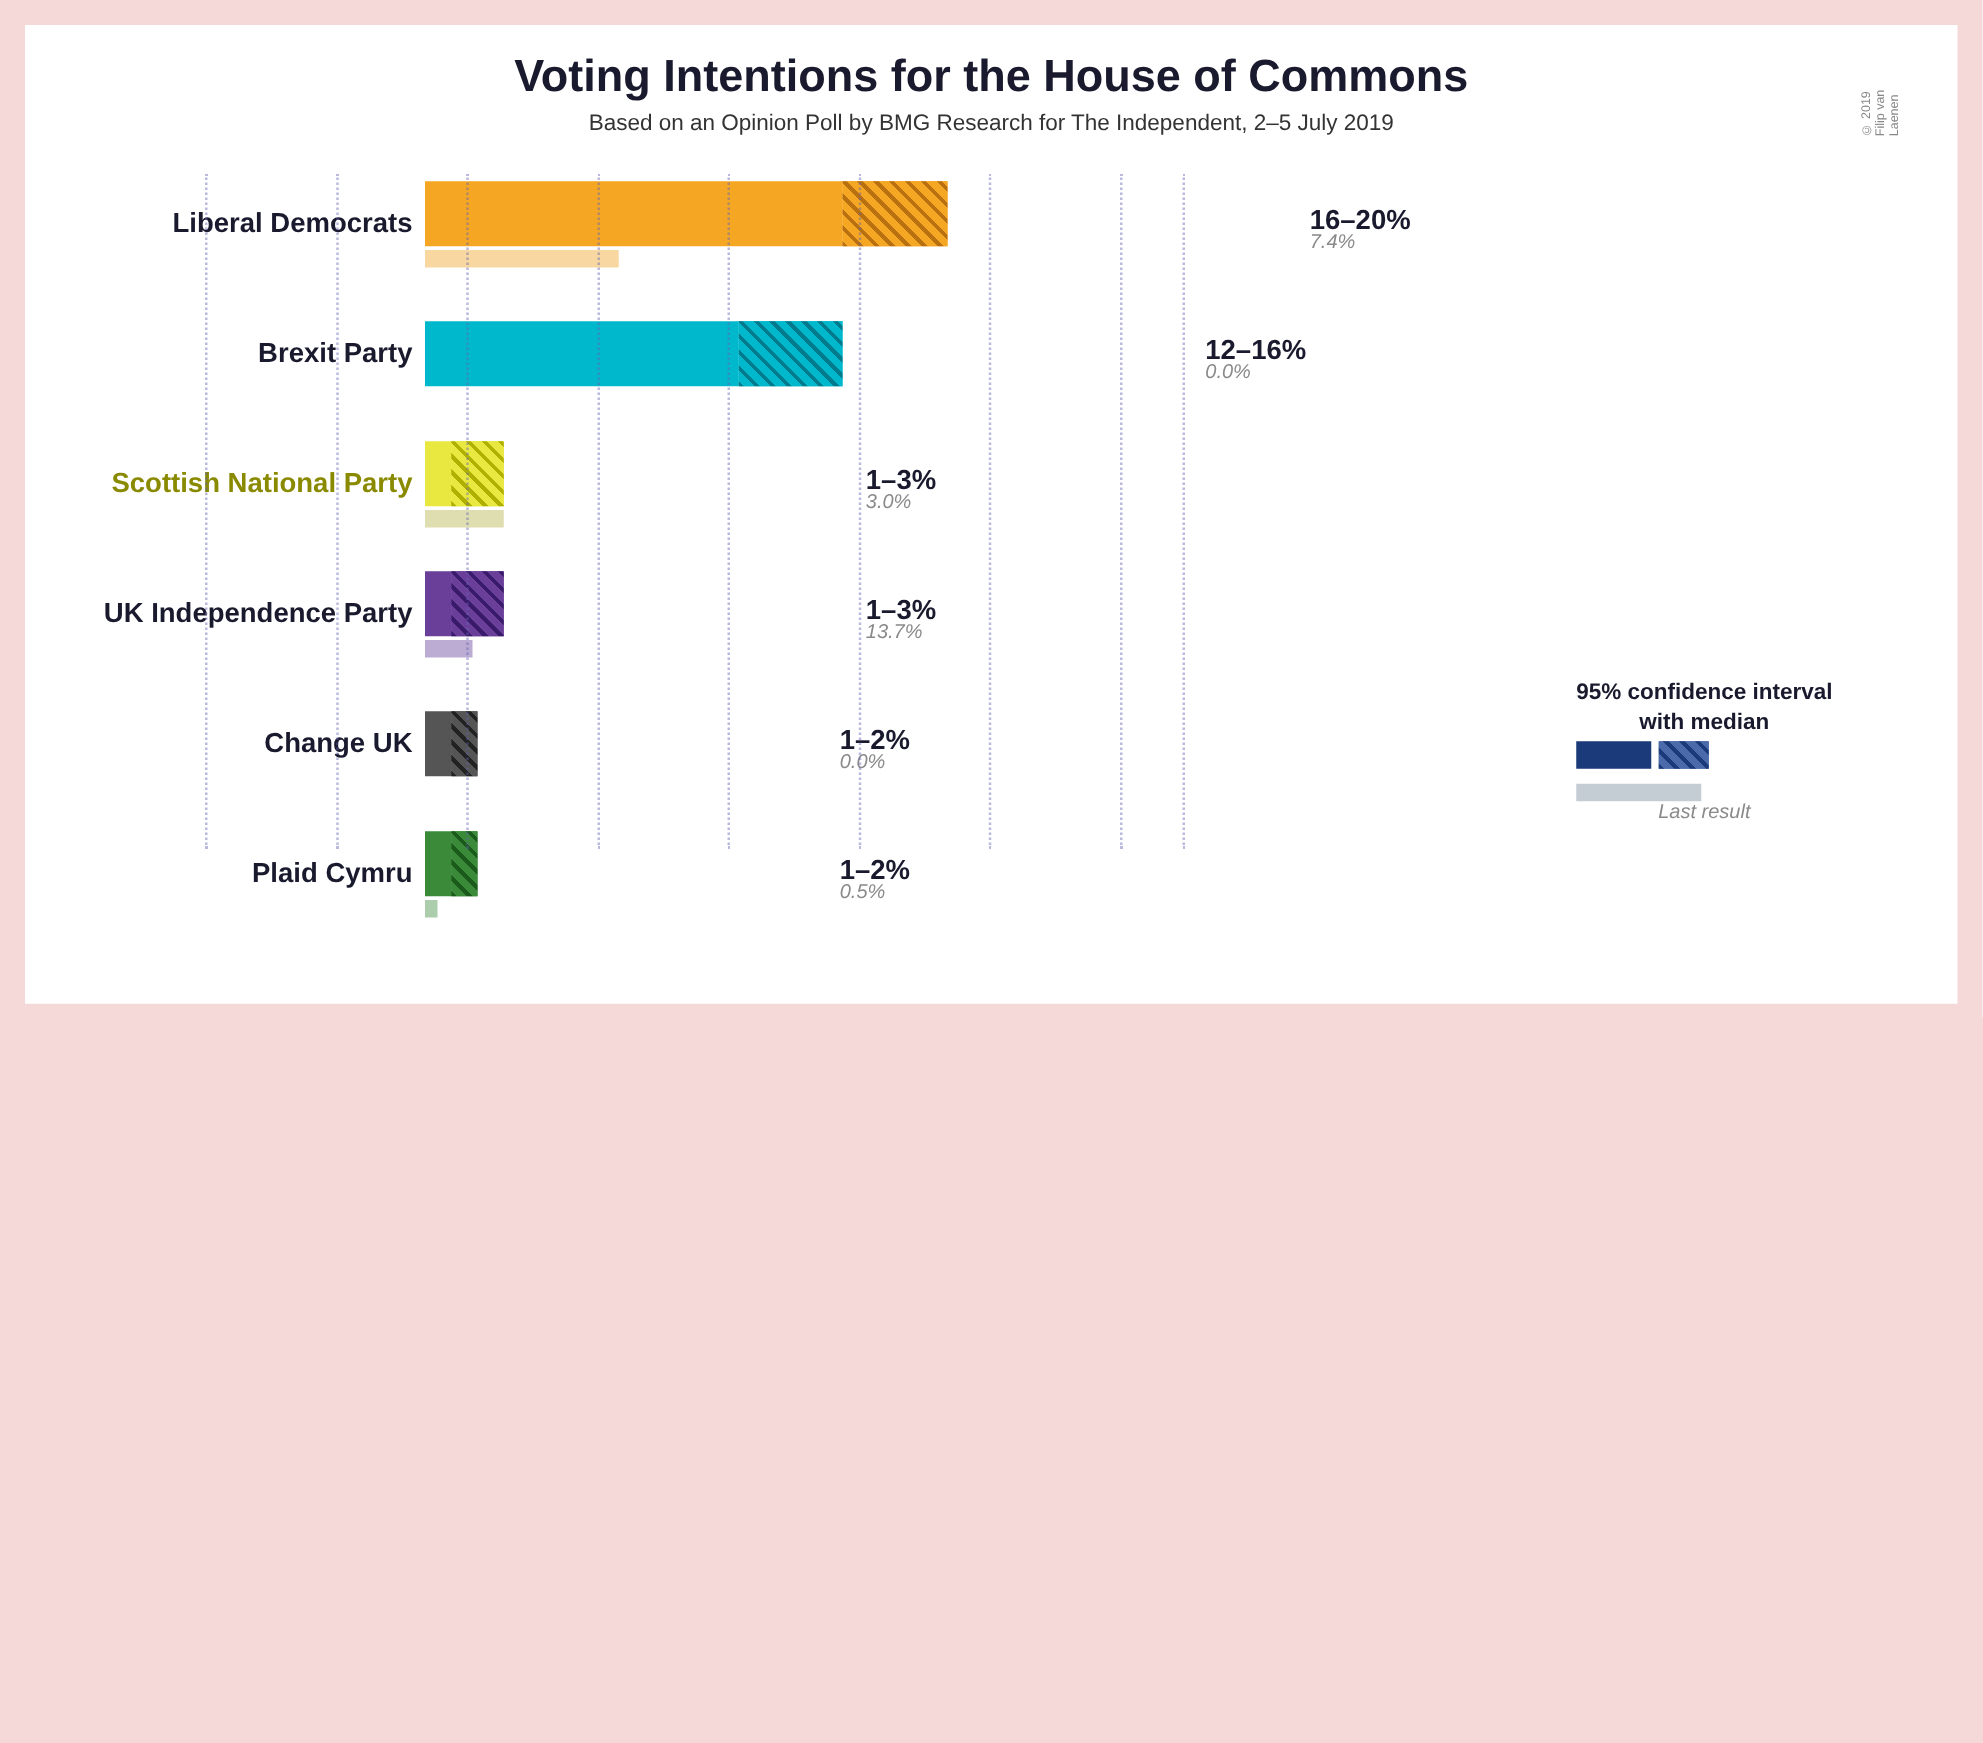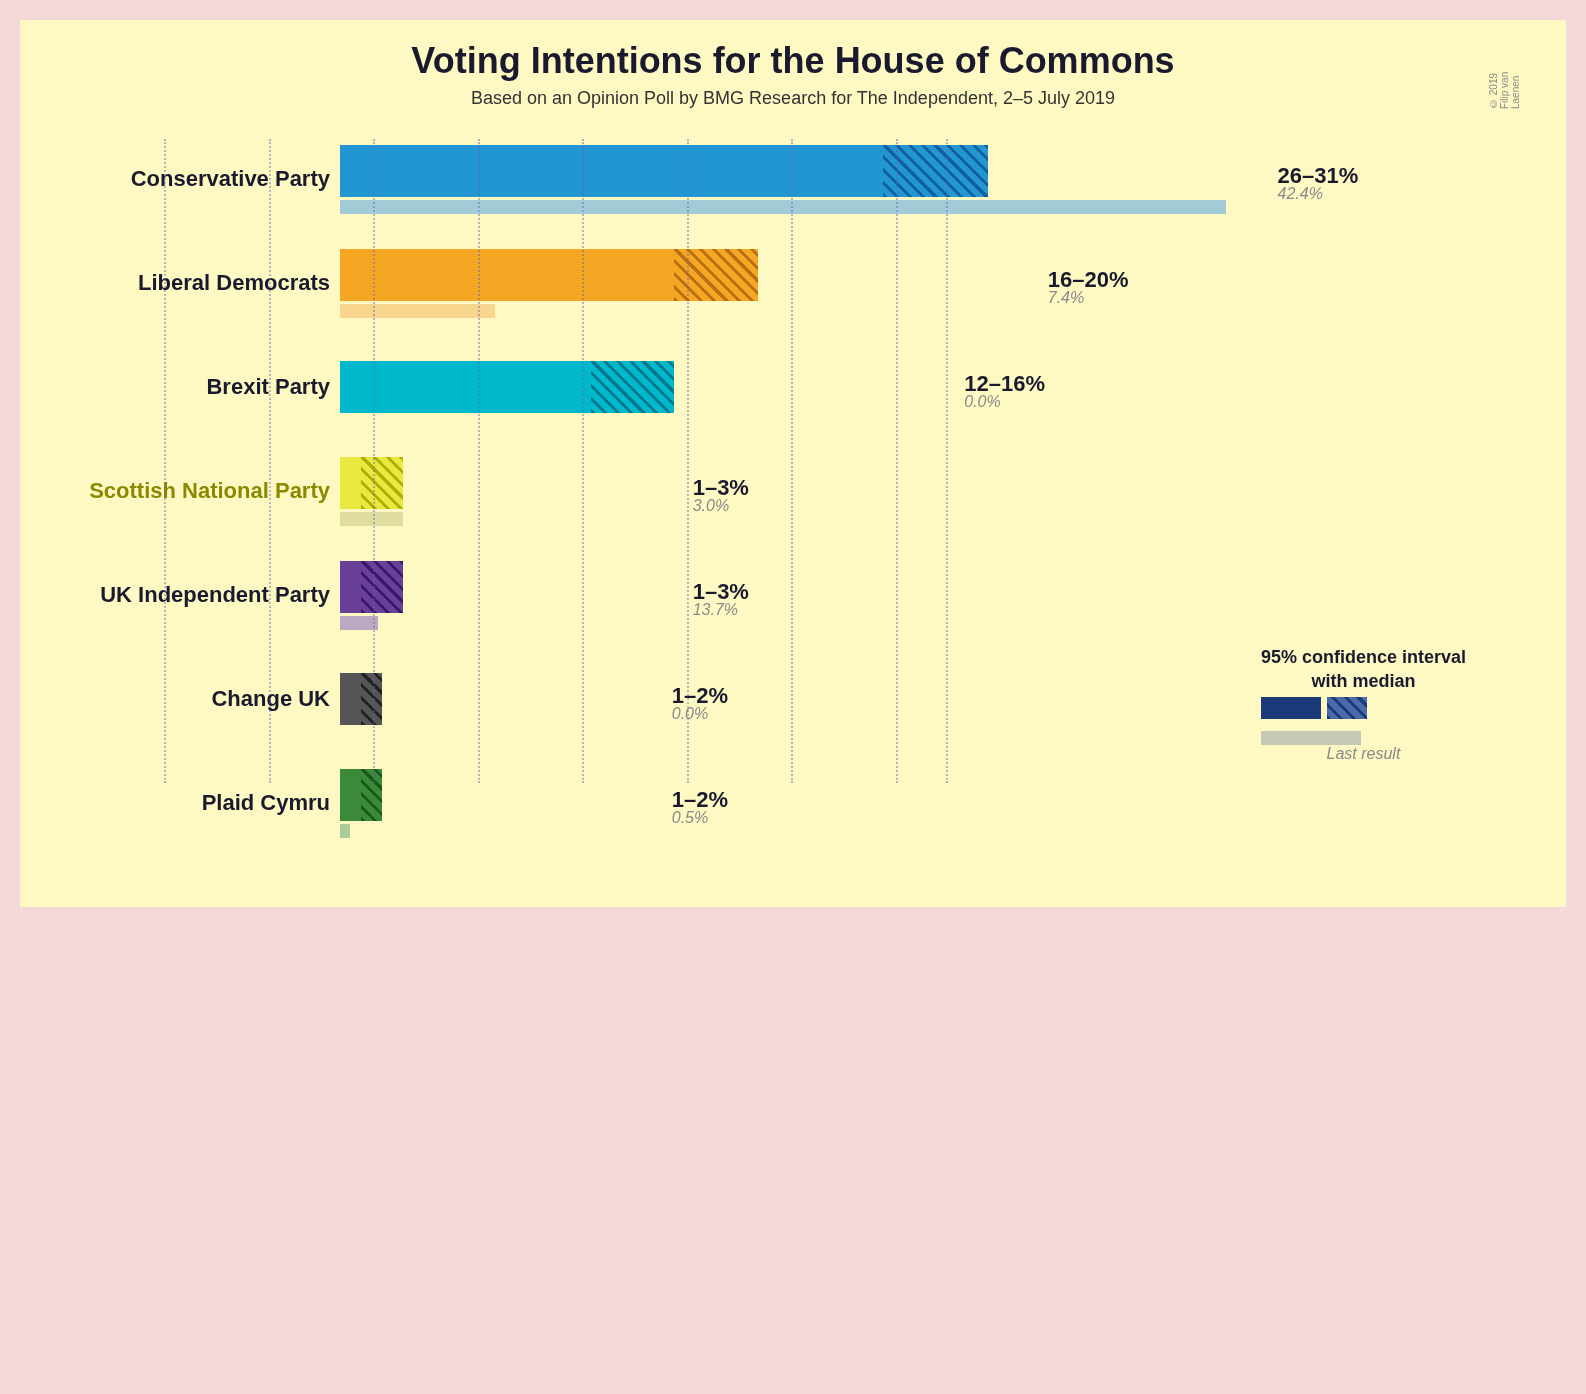--- a/index.html
+++ b/index.html
@@ -4,21 +4,21 @@
   <style>
     * { box-sizing: border-box; margin: 0; padding: 0; }
     body {
       background: #f5d9d9;
       font-family: Arial, sans-serif;
       width: 1586px;
       min-height: 1394px;
       padding: 20px;
     }
     .chart-container {
-      background: #fef9c3;
+      background: #ffffff;
       padding: 20px 40px 40px 40px;
       width: 100%;
     }
     .chart-title {
       text-align: center;
       font-size: 36px;
       font-weight: bold;
       color: #1a1a2e;
       margin-bottom: 6px;
     }
@@ -113,32 +113,20 @@
   <div style="position:relative;">
     <h1 class="chart-title">Voting Intentions for the House of Commons</h1>
     <p class="chart-subtitle">Based on an Opinion Poll by BMG Research for The Independent, 2–5 July 2019</p>
     <span class="copyright">© 2019 Filip van Laenen</span>
   </div>
 
   <div class="chart-area" id="chart-area">
 
     <div id="bars-container">
         <div class="bar-row" style="margin-bottom: 24px; height: 80px; position: relative; display: flex; align-items: center;">
-          <div class="party-label" style="color: rgb(26, 26, 46);">Conservative Party</div>
-          <div style="position: relative; width: 100%; height: 100%; display: flex; flex-direction: column; justify-content: center;">
-            <div style="display: flex; height: 52px; align-items: stretch;">
-              <div style="width: 543.111px; height: 100%; background-color: rgb(33, 150, 208); flex-shrink: 0;"></div>
-              <div style="width: 104.444px; height: 100%; flex-shrink: 0; background-image: repeating-linear-gradient(45deg, rgb(16, 96, 160) 0px, rgb(16, 96, 160) 3px, rgb(33, 150, 208) 3px, rgb(33, 150, 208) 9px); background-color: rgb(33, 150, 208);"></div>
-            </div>
-            <div style="width: 885.689px; height: 14px; background-color: rgb(122, 184, 224); opacity: 0.7; margin-top: 3px;"></div>
-          </div>
-          <div style="position: absolute; left: 937.556px; top: 50%; transform: translateY(-60%); font-size: 22px; font-weight: bold; color: rgb(26, 26, 46); white-space: nowrap;">26–31%</div>
-          <div style="position: absolute; left: 937.556px; top: 58%; font-size: 16px; color: rgb(138, 138, 138); font-style: italic;">42.4%</div>
-        </div>
-        <div class="bar-row" style="margin-bottom: 24px; height: 80px; position: relative; display: flex; align-items: center;">
           <div class="party-label" style="color: rgb(26, 26, 46);">Liberal Democrats</div>
           <div style="position: relative; width: 100%; height: 100%; display: flex; flex-direction: column; justify-content: center;">
             <div style="display: flex; height: 52px; align-items: stretch;">
               <div style="width: 334.222px; height: 100%; background-color: rgb(245, 166, 35); flex-shrink: 0;"></div>
               <div style="width: 83.5556px; height: 100%; flex-shrink: 0; background-image: repeating-linear-gradient(45deg, rgb(184, 112, 16) 0px, rgb(184, 112, 16) 3px, rgb(245, 166, 35) 3px, rgb(245, 166, 35) 9px); background-color: rgb(245, 166, 35);"></div>
             </div>
             <div style="width: 154.578px; height: 14px; background-color: rgb(245, 200, 120); opacity: 0.7; margin-top: 3px;"></div>
           </div>
           <div style="position: absolute; left: 707.778px; top: 50%; transform: translateY(-60%); font-size: 22px; font-weight: bold; color: rgb(26, 26, 46); white-space: nowrap;">16–20%</div>
           <div style="position: absolute; left: 707.778px; top: 58%; font-size: 16px; color: rgb(138, 138, 138); font-style: italic;">7.4%</div>
@@ -160,21 +148,21 @@
             <div style="display: flex; height: 52px; align-items: stretch;">
               <div style="width: 20.8889px; height: 100%; background-color: rgb(232, 232, 64); flex-shrink: 0;"></div>
               <div style="width: 41.7778px; height: 100%; flex-shrink: 0; background-image: repeating-linear-gradient(45deg, rgb(176, 176, 0) 0px, rgb(176, 176, 0) 3px, rgb(232, 232, 64) 3px, rgb(232, 232, 64) 9px); background-color: rgb(232, 232, 64);"></div>
             </div>
             <div style="width: 62.6667px; height: 14px; background-color: rgb(208, 208, 144); opacity: 0.7; margin-top: 3px;"></div>
           </div>
           <div style="position: absolute; left: 352.667px; top: 50%; transform: translateY(-60%); font-size: 22px; font-weight: bold; color: rgb(26, 26, 46); white-space: nowrap;">1–3%</div>
           <div style="position: absolute; left: 352.667px; top: 58%; font-size: 16px; color: rgb(138, 138, 138); font-style: italic;">3.0%</div>
         </div>
         <div class="bar-row" style="margin-bottom: 24px; height: 80px; position: relative; display: flex; align-items: center;">
-          <div class="party-label" style="color: rgb(26, 26, 46);">UK Independent Party</div>
+          <div class="party-label" style="color: rgb(26, 26, 46);">UK Independence Party</div>
           <div style="position: relative; width: 100%; height: 100%; display: flex; flex-direction: column; justify-content: center;">
             <div style="display: flex; height: 52px; align-items: stretch;">
               <div style="width: 20.8889px; height: 100%; background-color: rgb(106, 63, 154); flex-shrink: 0;"></div>
               <div style="width: 41.7778px; height: 100%; flex-shrink: 0; background-image: repeating-linear-gradient(45deg, rgb(58, 26, 106) 0px, rgb(58, 26, 106) 3px, rgb(106, 63, 154) 3px, rgb(106, 63, 154) 9px); background-color: rgb(106, 63, 154);"></div>
             </div>
             <div style="width: 37.6px; height: 14px; background-color: rgb(160, 136, 192); opacity: 0.7; margin-top: 3px;"></div>
           </div>
           <div style="position: absolute; left: 352.667px; top: 50%; transform: translateY(-60%); font-size: 22px; font-weight: bold; color: rgb(26, 26, 46); white-space: nowrap;">1–3%</div>
           <div style="position: absolute; left: 352.667px; top: 58%; font-size: 16px; color: rgb(138, 138, 138); font-style: italic;">13.7%</div>
         </div>

